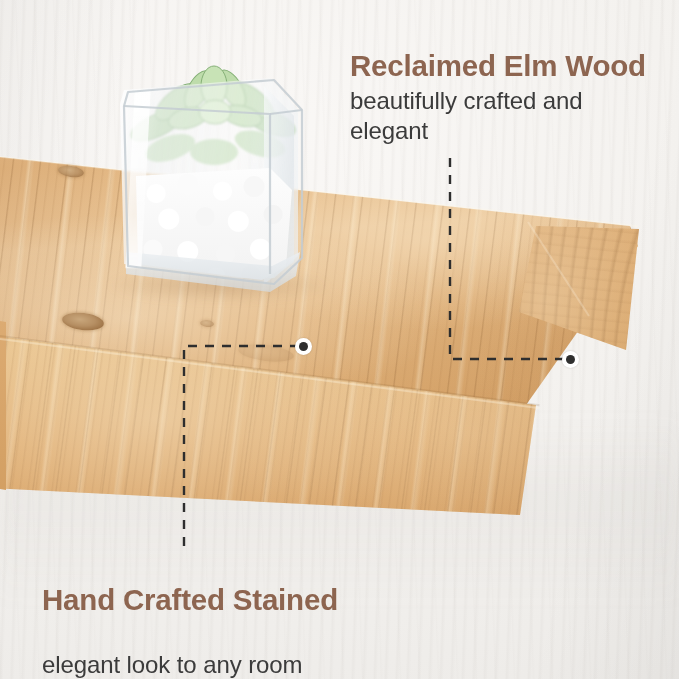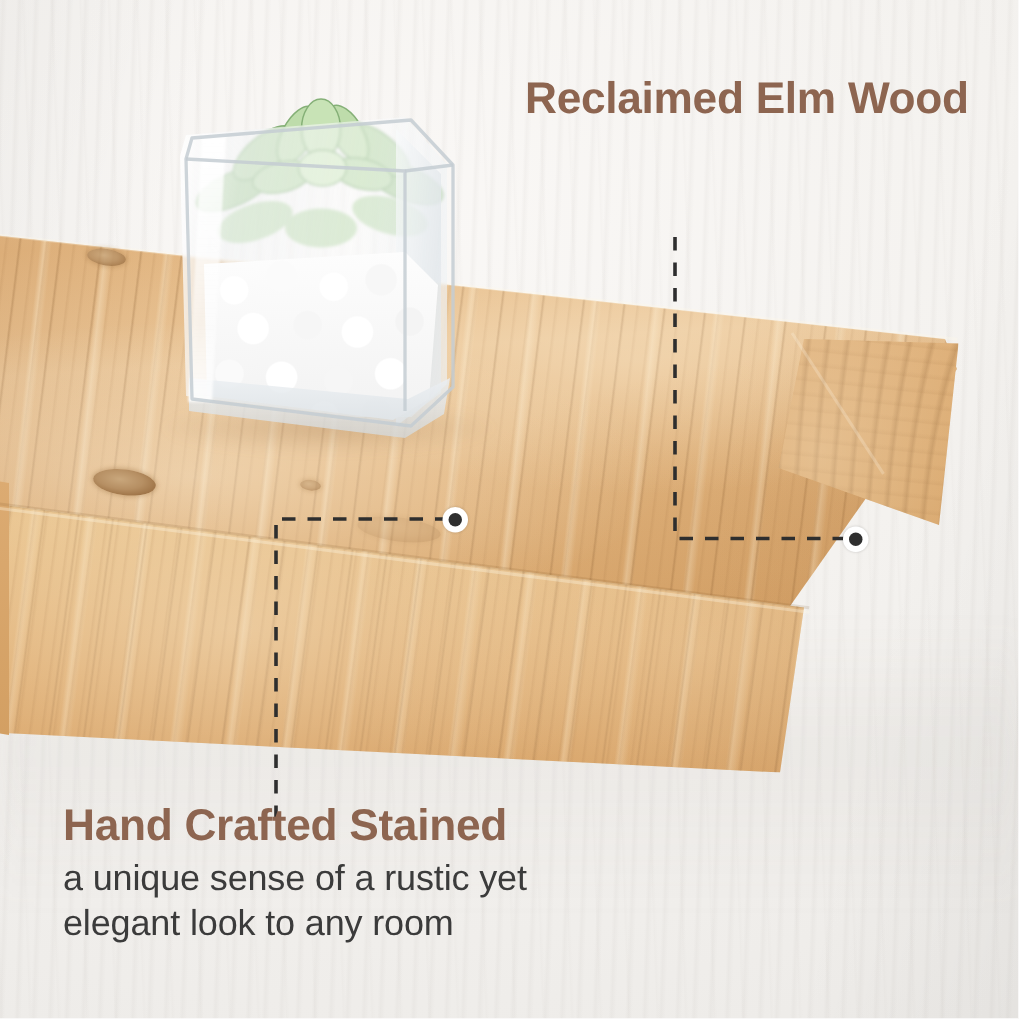--- a/index.html
+++ b/index.html
@@ -292,21 +292,21 @@
   }
   .sub {
     font-size: 24px;
     font-weight: normal;
     color: #3b3b3b;
     line-height: 1.25;
     margin: 4px 0 0 0;
     letter-spacing: -0.1px;
   }
   #block-top   { left: 350px; top: 50px; }
-  #block-bottom{ left: 42px;  top: 535px; }
+  #block-bottom{ left: 42px;  top: 584px; }
 </style>
 </head>
 <body>
 
 <div id="stage">
 
   <div class="wall"></div>
   <div class="wall-shadow"></div>
 
   <div class="shelf-layer">
@@ -379,23 +379,27 @@
     <path d="M450 158 L450 359 L566 359" fill="none" stroke="#2e2e2e" stroke-width="2.4" stroke-dasharray="9 8" stroke-linecap="butt"></path>
 
     <path d="M299 346 L184 346 L184 550" fill="none" stroke="#2e2e2e" stroke-width="2.4" stroke-dasharray="9 8" stroke-linecap="butt"></path>
   </svg>
 
   <div class="dot" style="left:562px; top:351px;"></div>
   <div class="dot" style="left:295px; top:338px;"></div>
 
   <div class="txt" id="block-top">
     <p class="head">Reclaimed Elm Wood</p>
+    <p class="sub">
+      <span>beautifully crafted and</span><br>
+      <span>elegant</span>
+    </p>
   </div>
 
   <div class="txt" id="block-bottom">
     <p class="head">Hand Crafted Stained</p>
     <p class="sub">
-      <span>a unique sense of a rustic yet</span><br>
+      <br>
       <span>elegant look to any room</span>
     </p>
   </div>
 
 </div>
 
 </body></html>

